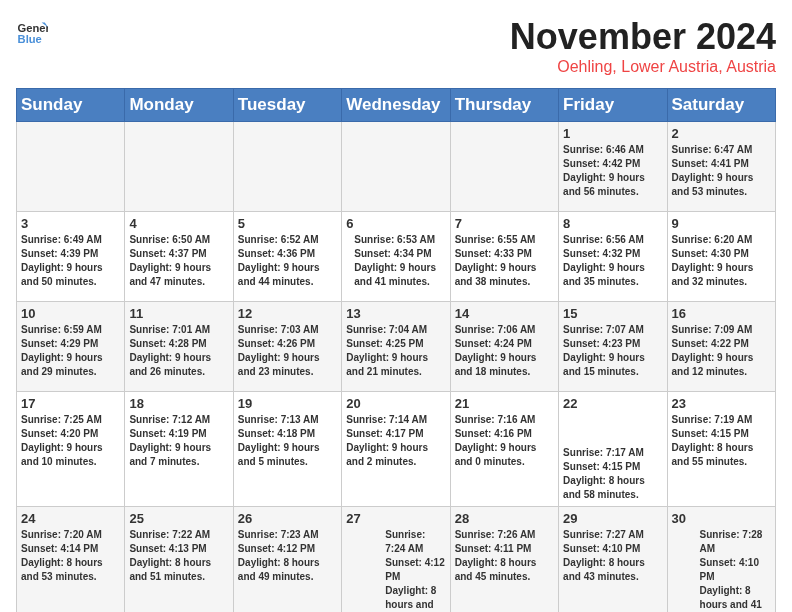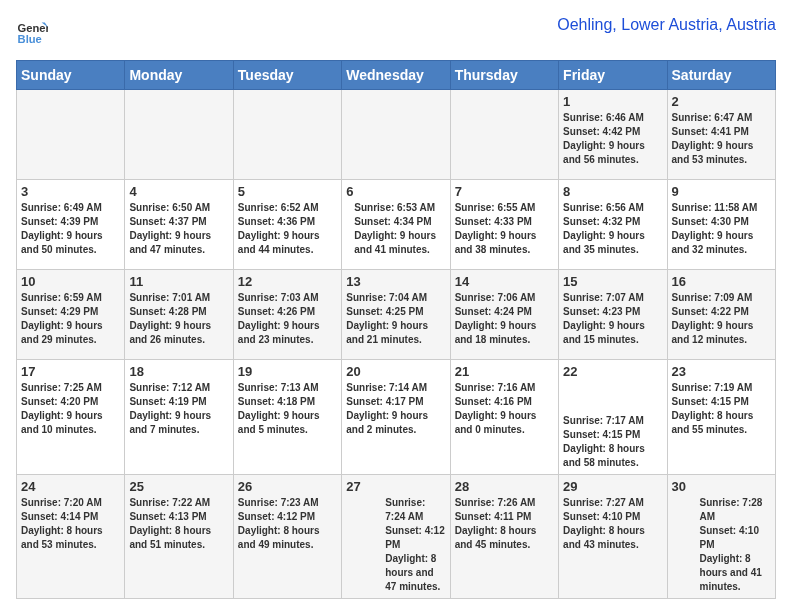--- a/index.html
+++ b/index.html
@@ -28,32 +28,32 @@
     .title-area {
       text-align: right;
     }
     .main-title {
       font-size: 36px;
       font-weight: bold;
       color: #222;
     }
     .subtitle {
       font-size: 16px;
-      color: #1d4ed8;
+      color: #ef4444;
       text-align: right;
     }
     table {
       width: 100%;
       border-collapse: collapse;
       table-layout: fixed;
     }
     thead tr th {
       background-color: #4a7fc1;
       color: #fff;
-      font-size: 14px;
+      font-size: 17px;
       font-weight: bold;
       padding: 6px 4px;
       text-align: left;
       border: 1px solid #3a6aaa;
     }
     tbody tr td {
       border: 1px solid #ccc;
       vertical-align: top;
       padding: 4px;
       font-size: 10.5px;
@@ -87,20 +87,21 @@
 
 <div class="header-area">
   <div class="logo">
     <svg class="logo-icon" viewBox="0 0 40 40">
       <text x="2" y="20" font-size="14" font-weight="bold" fill="#333">General</text>
       <text x="2" y="34" font-size="14" font-weight="bold" fill="#4a90d9">Blue</text>
       <polygon points="32,8 40,14 36,8" fill="#4a90d9"></polygon>
     </svg>
   </div>
   <div class="title-area">
+    <div class="main-title">November 2024</div>
     <div class="subtitle">Oehling, Lower Austria, Austria</div>
   </div>
 </div>
 
 <table>
   <thead>
     <tr>
       <th>Sunday</th>
       <th>Monday</th>
       <th>Tuesday</th>
@@ -162,21 +163,21 @@
 Daylight: 9 hours and 38 minutes.</div>
         </td>
         <td>
           <span class="day-number">8</span>
           <div class="day-info" style="white-space: pre-line;">Sunrise: 6:56 AM
 Sunset: 4:32 PM
 Daylight: 9 hours and 35 minutes.</div>
         </td>
         <td>
           <span class="day-number">9</span>
-          <div class="day-info" style="white-space: pre-line;">Sunrise: 11:58 AM
+          <div class="day-info" style="white-space: pre-line;">Sunrise: 6:20 AM
 Sunset: 4:30 PM
 Daylight: 9 hours and 32 minutes.</div>
         </td>
       </tr>
       <tr>
         <td>
           <span class="day-number">10</span>
           <div class="day-info" style="white-space: pre-line;">Sunrise: 6:59 AM
 Sunset: 4:29 PM
 Daylight: 9 hours and 29 minutes.</div>

